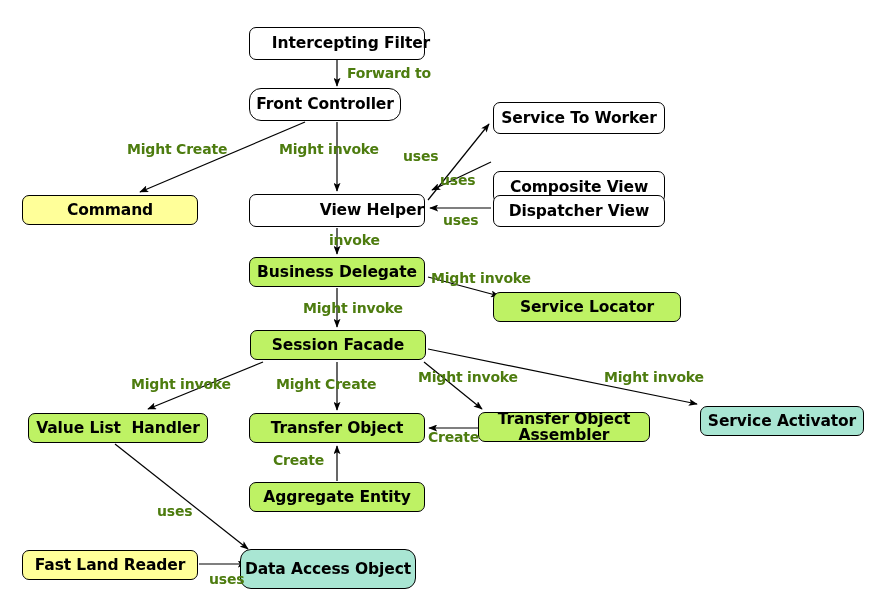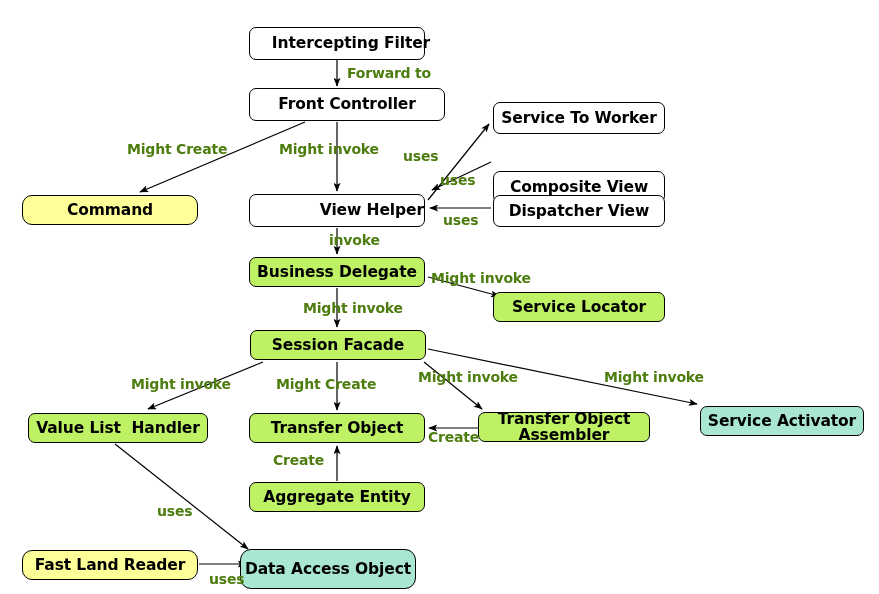--- a/index.html
+++ b/index.html
@@ -36,21 +36,21 @@
     font-weight: bold;
     font-size: 15.5px;
     color: #000000;
     letter-spacing: -0.1px;
     white-space: pre;
     line-height: 1.05;
     background: #ffffff;
   }
   .node.fill-white  { background: #ffffff; }
   .node.fill-gray   { background: #bef264; }
-  .node.fill-yellow { background: #ffff99; border-radius: 10px; }
+  .node.fill-yellow { background: #ffff99; }
   .node.fill-mint   { background: #a9e6d3; }
   .node.overflow-text {
     overflow: visible;
   }
   .node .nlabel {
     position: relative;
     z-index: 3;
     text-align: center;
     white-space: pre;
   }
@@ -92,28 +92,28 @@
         <line x1="428" y1="349" x2="697" y2="404" stroke="#000000" stroke-width="1.2" marker-end="url(#arrowhead)"></line>
         <line x1="478" y1="428" x2="429" y2="428" stroke="#000000" stroke-width="1.2" marker-end="url(#arrowhead)"></line>
         <line x1="337" y1="481" x2="337" y2="446" stroke="#000000" stroke-width="1.2" marker-end="url(#arrowhead)"></line>
         <line x1="115" y1="444" x2="248" y2="549" stroke="#000000" stroke-width="1.2" marker-end="url(#arrowhead)"></line>
         <line x1="199" y1="564" x2="246" y2="564" stroke="#000000" stroke-width="1.2" marker-end="url(#arrowhead)"></line>
       </g>
   </svg>
 
   <div id="node-layer">
       <div class="node fill-white" style="left: 249px; top: 27px; width: 176px; height: 33px; padding-left: 28px;"><span class="nlabel">Intercepting Filter</span></div>
-      <div class="node fill-white" style="left: 249px; top: 88px; width: 196px; height: 33px;"><span class="nlabel">Front Controller</span></div>
+      <div class="node fill-white" style="left: 249px; top: 88px; width: 152px; height: 33px; border-radius: 12px;"><span class="nlabel">Front Controller</span></div>
       <div class="node fill-white" style="left: 493px; top: 102px; width: 172px; height: 32px;"><span class="nlabel">Service To Worker</span></div>
       <div class="node fill-white" style="left: 493px; top: 147px; width: 172px; height: 32px; margin-top: 24px;"><span class="nlabel">Composite View</span></div>
       <div class="node fill-white" style="left: 493px; top: 195px; width: 172px; height: 32px;"><span class="nlabel">Dispatcher View</span></div>
       <div class="node fill-yellow" style="left: 22px; top: 195px; width: 176px; height: 30px;"><span class="nlabel">Command</span></div>
       <div class="node fill-white" style="left: 249px; top: 194px; width: 176px; height: 33px; justify-content: flex-end;"><span class="nlabel">View Helper</span></div>
       <div class="node fill-gray" style="left: 249px; top: 257px; width: 176px; height: 30px;"><span class="nlabel">Business Delegate</span></div>
-      <div class="node fill-gray" style="left: 493px; top: 292px; width: 172px; height: 30px;"><span class="nlabel">Service Locator</span></div>
+      <div class="node fill-gray" style="left: 493px; top: 292px; width: 188px; height: 30px;"><span class="nlabel">Service Locator</span></div>
       <div class="node fill-gray" style="left: 250px; top: 330px; width: 176px; height: 30px;"><span class="nlabel">Session Facade</span></div>
       <div class="node fill-gray" style="left: 28px; top: 413px; width: 180px; height: 30px;"><span class="nlabel">Value List  Handler</span></div>
       <div class="node fill-gray" style="left: 249px; top: 413px; width: 176px; height: 30px;"><span class="nlabel">Transfer Object</span></div>
       <div class="node fill-gray overflow-text" style="left: 478px; top: 412px; width: 172px; height: 30px;"><span class="nlabel">Transfer Object
 Assembler</span></div>
       <div class="node fill-mint" style="left: 700px; top: 406px; width: 164px; height: 30px;"><span class="nlabel">Service Activator</span></div>
       <div class="node fill-gray" style="left: 249px; top: 482px; width: 176px; height: 30px;"><span class="nlabel">Aggregate Entity</span></div>
       <div class="node fill-yellow" style="left: 22px; top: 550px; width: 176px; height: 30px;"><span class="nlabel">Fast Land Reader</span></div>
       <div class="node fill-mint" style="left: 240px; top: 549px; width: 176px; height: 40px; border-radius: 11px;"><span class="nlabel">Data Access Object</span></div>
     </div>

